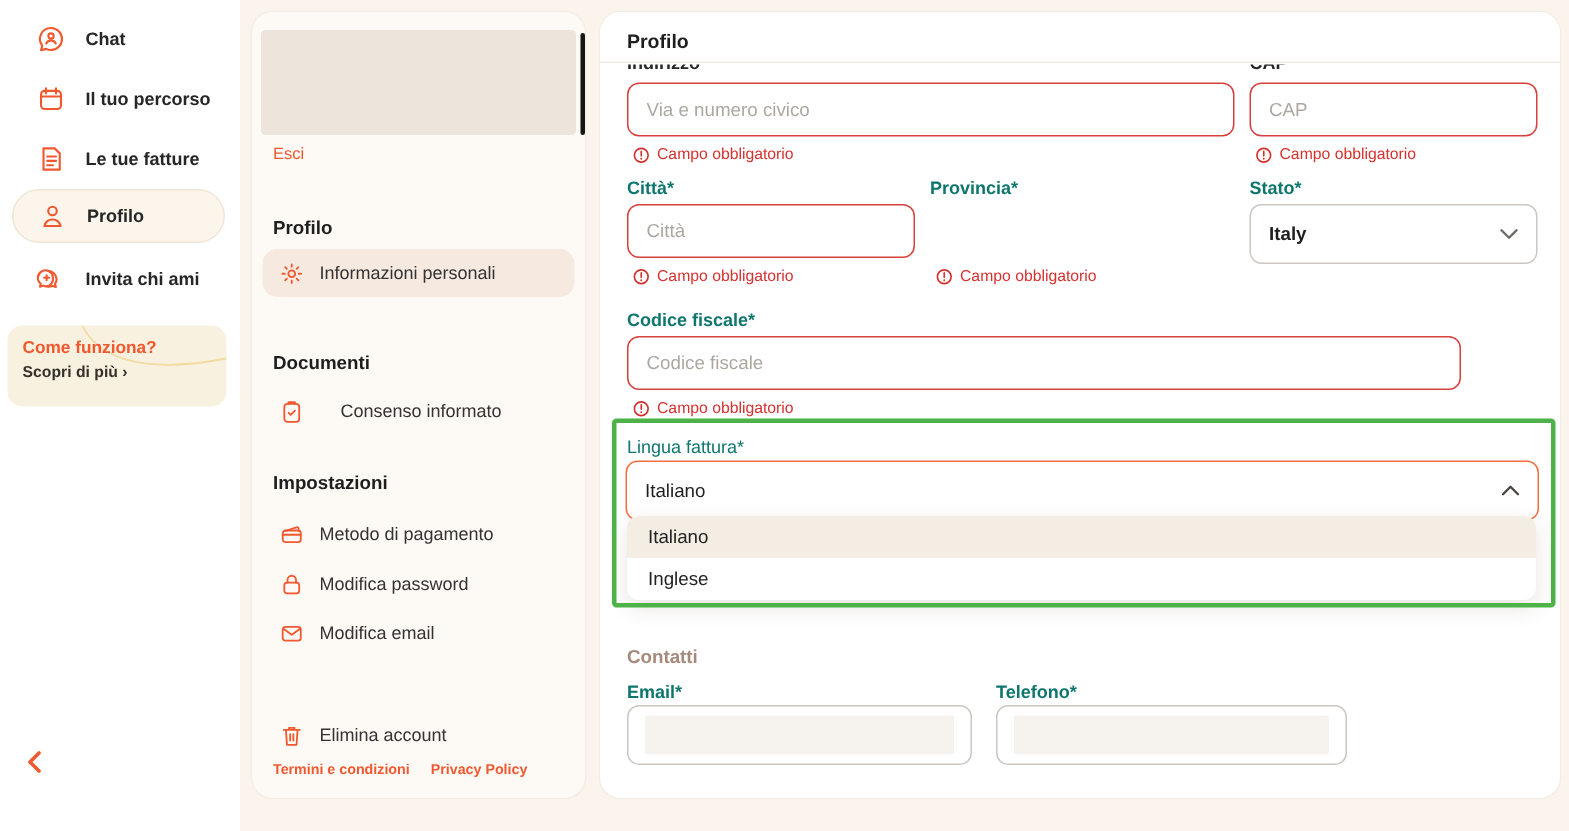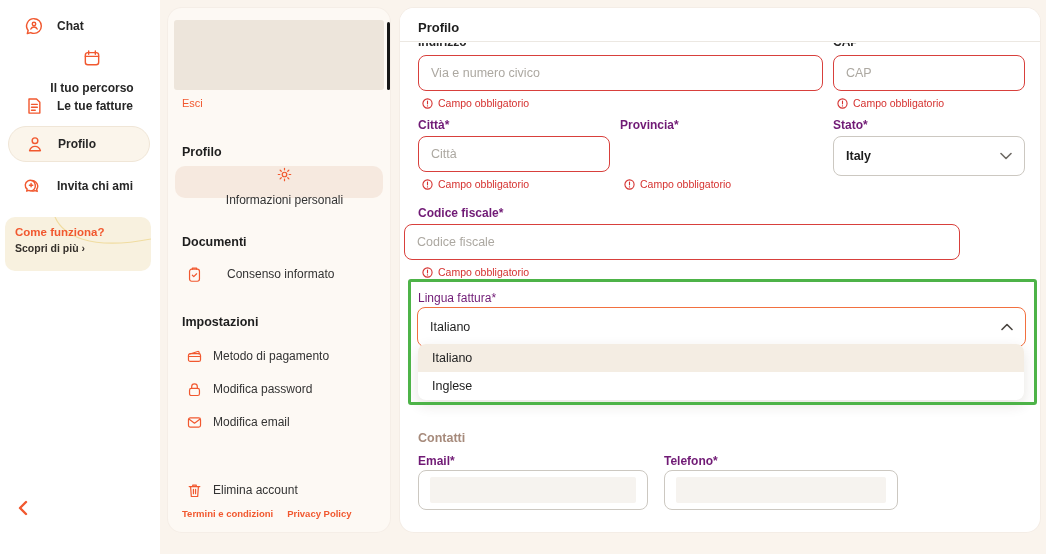--- a/index.html
+++ b/index.html
@@ -33,21 +33,21 @@
   .acc-item { position:absolute; left:7px; width:208px; height:32px; display:flex; align-items:center; gap:10px; padding-left:11px; border-radius:10px; cursor:pointer; }
   .acc-item .lbl { font-size:12px; color:#333; }
   .acc-item.active { background:#F6E9DF; }
   .footer-links { position:absolute; left:14px; top:500px; display:flex; gap:14px; }
   .footer-links .flink { font-size:9.5px; font-weight:600; color:#F1582F; cursor:pointer; }
 
   
   .main-card { position:absolute; left:400px; top:8px; width:640px; height:524px; background:#FFFFFF; border-radius:14px; box-shadow:0 0 0 1px rgba(90,70,50,0.035); }
   .main-header { position:absolute; left:0; top:0; width:100%; height:34px; background:#fff; border-radius:14px 14px 0 0; border-bottom:1px solid #ECE8E2; z-index:3; }
   .main-title { position:absolute; left:18px; top:12px; font-size:13px; font-weight:700; color:#1E1E1E; }
-  .f-label { position:absolute; font-size:12px; font-weight:600; color:#701a75; }
+  .f-label { position:absolute; font-size:12px; font-weight:600; color:#0f766e; }
   .clip-label { position:absolute; top:35px; height:8px; overflow:hidden; z-index:1; }
   .clip-label span { display:block; position:relative; top:-8px; font-size:12px; font-weight:600; color:#262626; }
   .tinput { position:absolute; height:36px; border:1.5px solid #CCC8C1; border-radius:8px; background:#fff; font-family:"Liberation Sans",sans-serif; font-size:12.5px; color:#222; padding:0 12px; outline:none; }
   .tinput::placeholder { color:#ACA8A1; }
   .tinput.invalid { border-color:#D8403C; }
   .err-row { position:absolute; display:flex; align-items:center; gap:5px; }
   .err-row .etxt { font-size:10.5px; color:#D5312F; }
   .select-box { position:absolute; height:40px; border:1.5px solid #CCC8C1; border-radius:8px; background:#fff; display:flex; align-items:center; justify-content:space-between; padding:0 12px; cursor:pointer; }
   .select-box .val { font-size:12.5px; font-weight:600; color:#1E1E1E; }
   .select-box.focus { border-color:#F2703F; }
@@ -68,21 +68,21 @@
     <span>
       <svg width="20" height="20" viewBox="0 0 24 24">
           <path class="ic" d="M12 3.2a8.8 8.8 0 0 1 0 17.6c-1.3 0-2.8-.3-3.9-.9L4 21l1-3.6A8.8 8.8 0 0 1 12 3.2z"></path>
           <circle class="ic" cx="12" cy="9.6" r="2.1"></circle>
           <path class="ic" d="M8.2 15.6c.8-1.7 2.3-2.5 3.8-2.5s3 0.8 3.8 2.5"></path>
         </svg>
     </span>
     <span class="lbl">Chat</span>
   </div>
 
-  <div class="nav-item" style="top:48px;flex-direction:column;">
+  <div class="nav-item" style="top:48px;">
     <span>
       <svg width="20" height="20" viewBox="0 0 24 24">
           <rect class="ic" x="4" y="5.5" width="16" height="14.5" rx="3"></rect>
           <path class="ic" d="M8 3.5v4M16 3.5v4M4 10h16"></path>
         </svg>
     </span>
     <span class="lbl">Il tuo percorso</span>
   </div>
 
   <div class="nav-item" style="top:88px;">
@@ -132,21 +132,21 @@
     </span>
   </div>
 </aside>
 
 <section class="account-card">
   <div class="redacted-block"></div>
   <div class="scroll-thumb"></div>
   <div class="logout">Esci</div>
 
   <div class="acc-header" style="top:137px;">Profilo</div>
-  <div class="acc-item active" style="top:158px;flex-direction:column;">
+  <div class="acc-item active" style="top:158px;">
     <span>
       <svg width="17" height="17" viewBox="0 0 24 24">
           <circle class="ic" cx="12" cy="12" r="3.2"></circle>
           <path class="ic" d="M12 3.2v2.2M12 18.6v2.2M3.2 12h2.2M18.6 12h2.2M5.8 5.8l1.6 1.6M16.6 16.6l1.6 1.6M18.2 5.8l-1.6 1.6M7.4 16.6l-1.6 1.6"></path>
         </svg>
     </span>
     <span class="lbl">Informazioni personali</span>
   </div>
 
   <div class="acc-header" style="top:227px;">Documenti</div>
@@ -268,21 +268,21 @@
         <svg width="11" height="11" viewBox="0 0 12 12">
           <circle cx="6" cy="6" r="5" fill="none" stroke="#D5312F" stroke-width="1.2"></circle>
           <path d="M6 3.2v3.2" stroke="#D5312F" stroke-width="1.2" stroke-linecap="round"></path>
           <circle cx="6" cy="8.6" r=".7" fill="#D5312F"></circle>
         </svg>
       </span>
     <span class="etxt">Campo obbligatorio</span>
   </div>
 
   <div class="f-label" style="left:18px; top:198px;">Codice fiscale*</div>
-  <input class="tinput invalid" style="left: 4px; top: 216px; width: 556px;" placeholder="Codice fiscale">
+  <input class="tinput invalid" style="left: 18px; top: 216px; width: 556px;" placeholder="Codice fiscale">
   <div class="err-row" style="left:22px; top:258px;">
     <span>
         <svg width="11" height="11" viewBox="0 0 12 12">
           <circle cx="6" cy="6" r="5" fill="none" stroke="#D5312F" stroke-width="1.2"></circle>
           <path d="M6 3.2v3.2" stroke="#D5312F" stroke-width="1.2" stroke-linecap="round"></path>
           <circle cx="6" cy="8.6" r=".7" fill="#D5312F"></circle>
         </svg>
       </span>
     <span class="etxt">Campo obbligatorio</span>
   </div>

